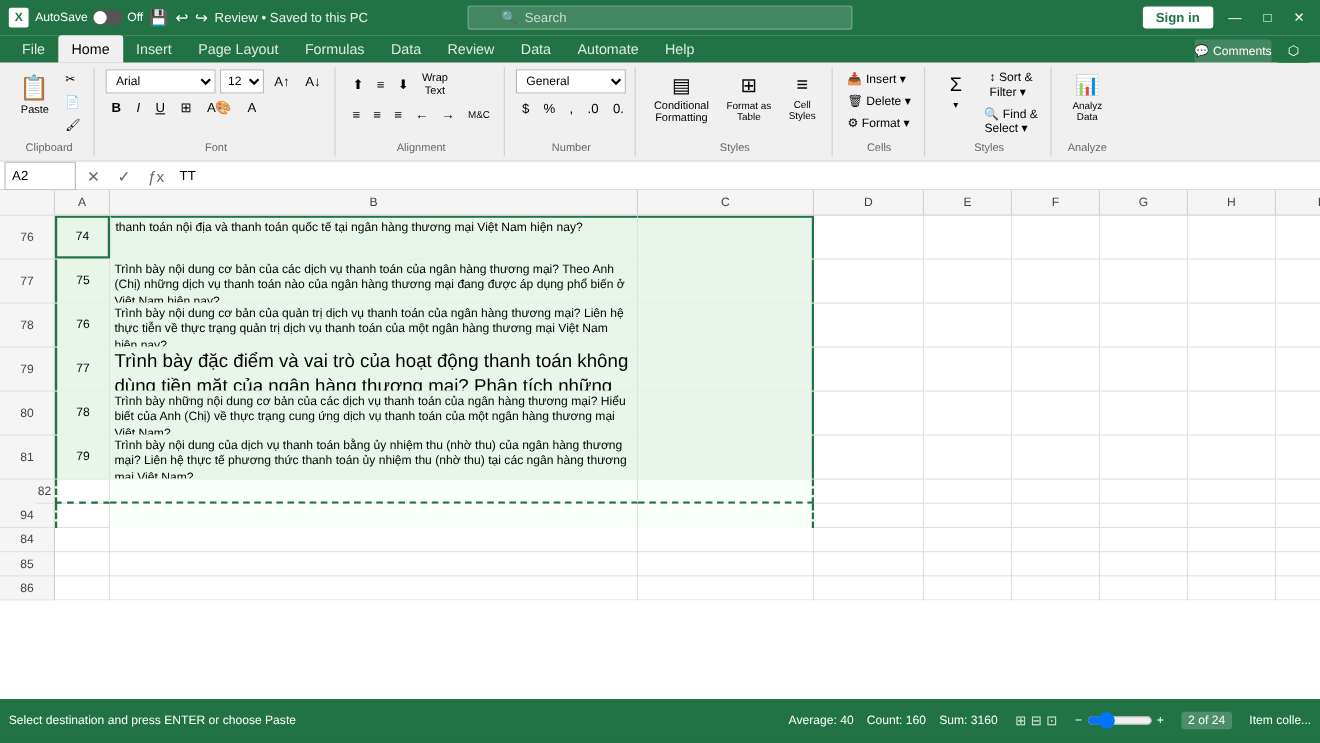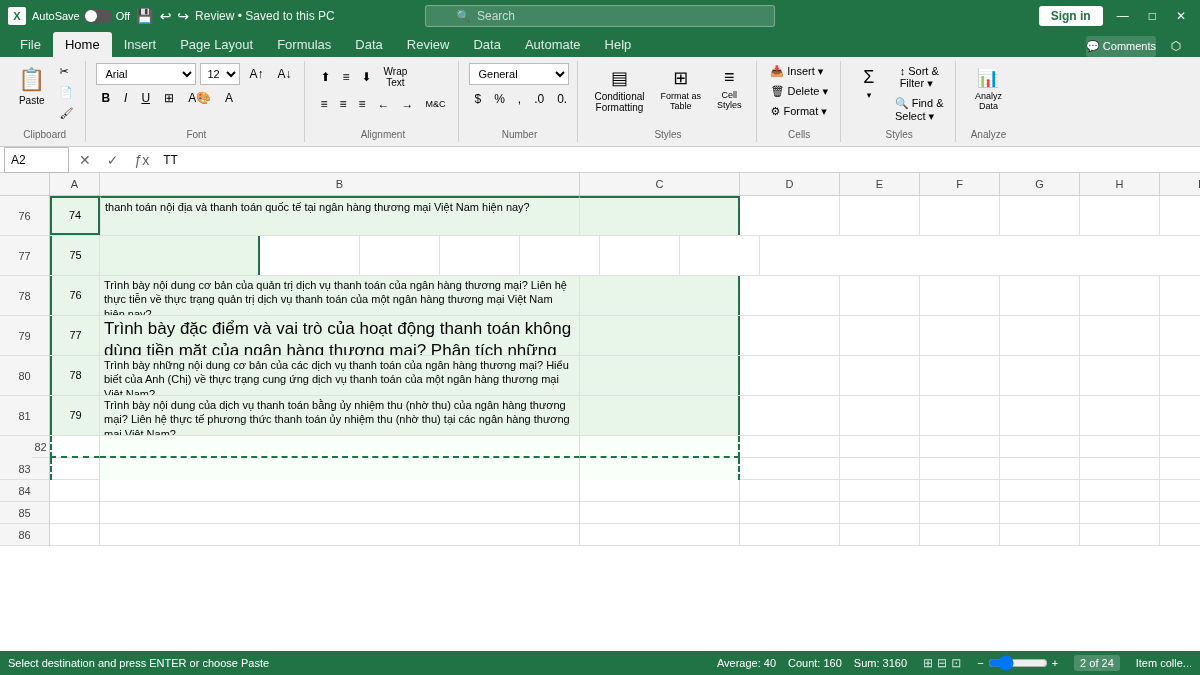--- a/index.html
+++ b/index.html
@@ -79,21 +79,21 @@
     .cell-B { width: 480px; min-width: 480px; max-width: 480px; }
     .cell-C { width: 160px; min-width: 160px; max-width: 160px; }
     .cell-D { width: 100px; min-width: 100px; }
     .cell-E { width: 80px; min-width: 80px; }
     .cell-F { width: 80px; min-width: 80px; }
     .cell-G { width: 80px; min-width: 80px; }
     .cell-H { width: 80px; min-width: 80px; }
     .cell-I { width: 80px; min-width: 80px; }
 
     
-    .status-bar { background: #217346; color: white; height: 24px; display: flex; align-items: center; padding: 0 8px; font-size: 11px; gap: 16px; position: fixed; bottom: 0; width: 1200px; }
+    .status-bar { background: #217346; color: white; height: 40px; display: flex; align-items: center; padding: 0 8px; font-size: 11px; gap: 16px; position: fixed; bottom: 0; width: 1200px; }
     .status-left { flex: 1; }
     .status-right { display: flex; align-items: center; gap: 16px; }
     .status-stats { display: flex; gap: 12px; }
     .view-btns { display: flex; gap: 4px; }
     .view-btn { color: white; font-size: 12px; cursor: pointer; opacity: 0.8; }
     .zoom-controls { display: flex; align-items: center; gap: 4px; }
     .zoom-minus { color: white; cursor: pointer; }
     .zoom-slider { width: 60px; }
     .zoom-plus { color: white; cursor: pointer; }
     .sheet-nav { display: flex; gap: 2px; padding: 2px; }
@@ -322,21 +322,21 @@
   <div class="spreadsheet-body">
 
     <div class="row-nums">
       <div class="row-num">76</div>
       <div class="row-num">77</div>
       <div class="row-num">78</div>
       <div class="row-num">79</div>
       <div class="row-num">80</div>
       <div class="row-num">81</div>
       <div class="row-num" style="height:22px;min-height:22px;margin-left:32px;">82</div>
-      <div class="row-num" style="height:22px;min-height:22px;">83</div>
+      <div class="row-num" style="height:22px;min-height:22px;">94</div>
       <div class="row-num" style="height:22px;min-height:22px;">84</div>
       <div class="row-num" style="height:22px;min-height:22px;">85</div>
       <div class="row-num" style="height:22px;min-height:22px;">86</div>
     </div>
 
     <div class="grid">
 
       <div class="grid-row">
         <div class="cell cell-A center selected-highlight" style="border:2px solid #217346;">74</div>
         <div class="cell cell-B selected-highlight" style="border-top:2px solid #217346;border-left:1px solid #e0e0e0;font-size:11px;">thanh toán nội địa và thanh toán quốc tế tại ngân hàng thương mại Việt Nam hiện nay?</div>
@@ -345,20 +345,21 @@
         <div class="cell cell-E"></div>
         <div class="cell cell-F"></div>
         <div class="cell cell-G"></div>
         <div class="cell cell-H"></div>
         <div class="cell cell-I"></div>
 
       </div>
 
       <div class="grid-row">
         <div class="cell cell-A center selected-highlight" style="border-left:2px solid #217346;">75</div>
+        <div class="cell cell-B selected-highlight" style="font-size:11px;">Trình bày nội dung cơ bản của các dịch vụ thanh toán của ngân hàng thương mại? Theo Anh (Chị) những dịch vụ thanh toán nào của ngân hàng thương mại đang được áp dụng phổ biến ở Việt Nam hiện nay?</div>
         <div class="cell cell-C selected-highlight" style="border-right:2px solid #217346;"></div>
         <div class="cell cell-D"></div>
         <div class="cell cell-E"></div>
         <div class="cell cell-F"></div>
         <div class="cell cell-G"></div>
         <div class="cell cell-H"></div>
         <div class="cell cell-I"></div>
 
       </div>
 

